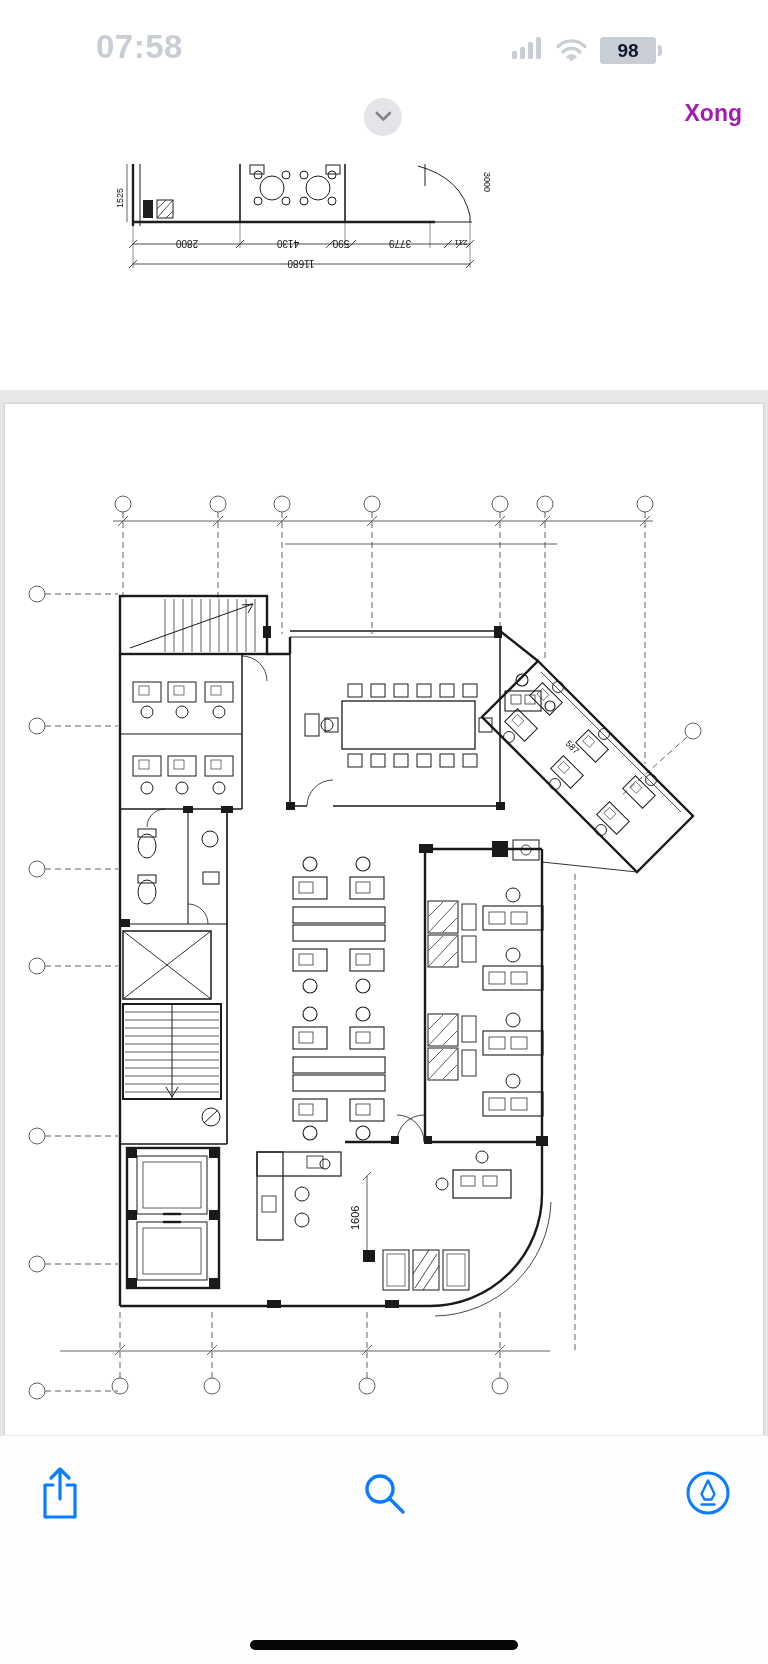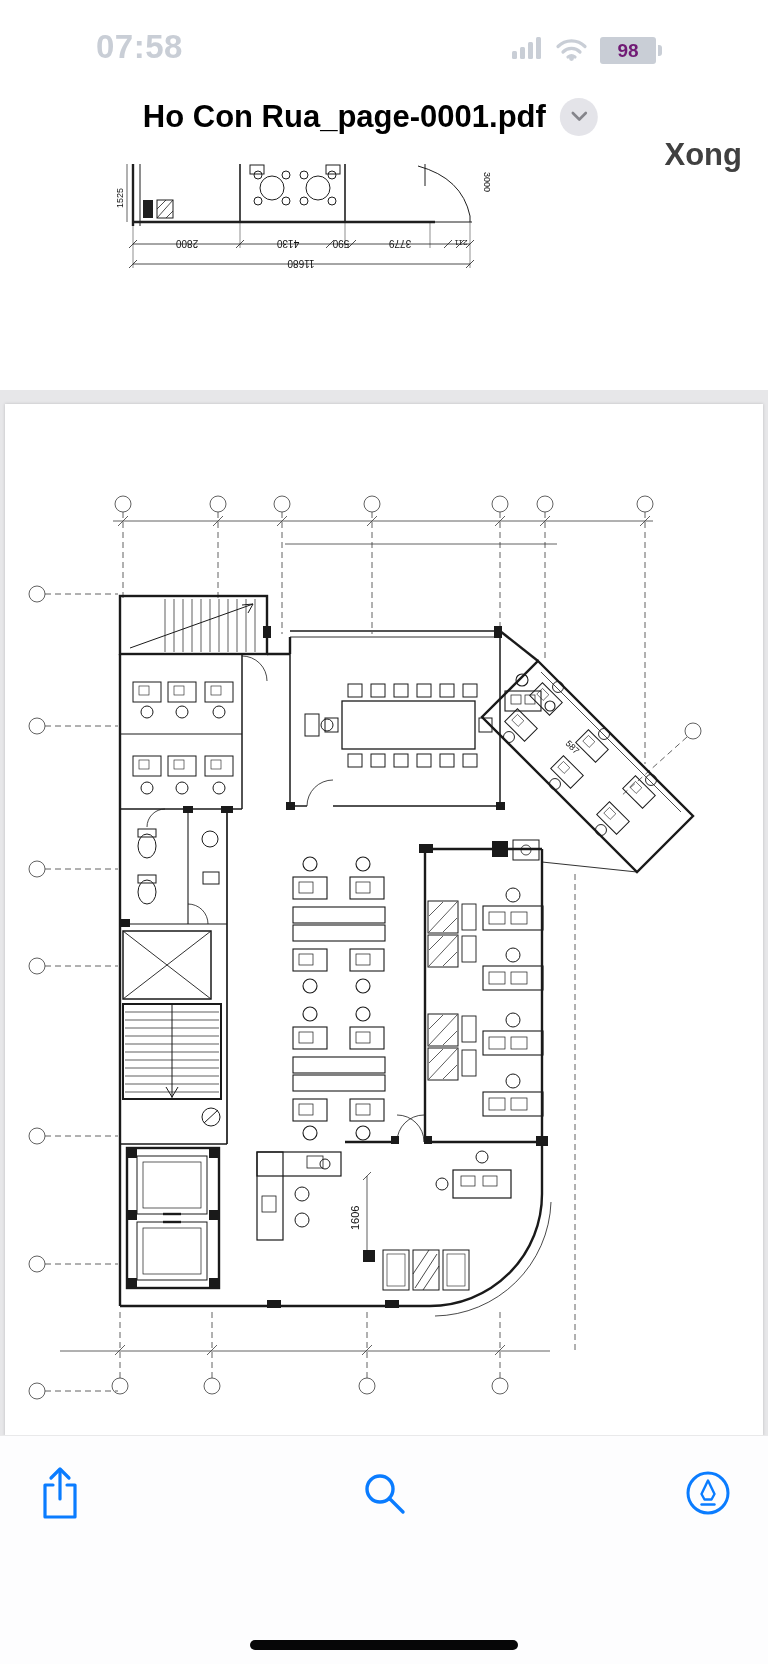--- a/index.html
+++ b/index.html
@@ -3,32 +3,32 @@
 <meta charset="utf-8">
 <style>
   html,body{margin:0;padding:0;background:#e7e7e9;}
   .screen{position:relative;width:768px;height:1664px;background:#fff;overflow:hidden;
           font-family:"Liberation Sans",sans-serif;}
 
   
   .status-bar{position:absolute;top:0;left:0;right:8px;height:92px;background:#fff;z-index:6;}
   .status-time{position:absolute;left:96px;top:28px;font-size:33px;font-weight:700;color:#c9ced6;letter-spacing:.5px;}
   .status-icons{position:absolute;right:104px;top:36px;display:flex;align-items:center;gap:12px;}
-  .battery{position:relative;width:56px;height:27px;border-radius:3px;background:#c9ced6;color:#701a75;
+  .battery{position:relative;width:56px;height:27px;border-radius:3px;background:#c9ced6;color:#0f172a;
            font-size:19px;font-weight:700;display:flex;align-items:center;justify-content:center;}
   .battery::after{content:"";position:absolute;right:-6px;top:8px;width:4px;height:11px;background:#c9ced6;border-radius:0 3px 3px 0;}
 
   
   .title-bar{position:absolute;top:92px;left:0;right:0;height:72px;background:#fff;z-index:6;}
   .title-wrap{position:absolute;left:50%;top:6px;transform:translateX(-53%);display:flex;align-items:center;gap:14px;}
   .doc-title{font-size:31px;font-weight:700;color:#000;white-space:nowrap;}
   .chevron-btn{width:38px;height:38px;border-radius:50%;background:#e4e4e9;border:none;display:flex;
                align-items:center;justify-content:center;padding:0;cursor:pointer;}
-  .done-btn{position:absolute;right:26px;top:8px;background:none;border:none;color:#404040;
-            font-size:31px;font-weight:600;font-family:inherit;padding:0;cursor:pointer;margin-top:37px;}
+  .done-btn{position:absolute;right:26px;top:8px;background:none;border:none;color:#a21caf;
+            font-size:23px;font-weight:600;font-family:inherit;padding:0;cursor:pointer;}
 
   
   .content{position:absolute;top:164px;left:0;right:0;bottom:0;background:#e7e7e9;}
   .page{position:absolute;background:#fff;}
   .page1{top:0;left:0;width:768px;height:226px;}
   .page2{top:240px;left:5px;width:758px;height:1032px;box-shadow:0 0 3px rgba(0,0,0,.18);}
   .page svg{display:block;}
   .plan text{font-family:"Liberation Sans",sans-serif;fill:#111;stroke:none;}
 
   
@@ -72,21 +72,20 @@
         </svg>
       </span>
       <span class="battery">
         <span>98</span>
       </span>
     </div>
   </div>
 
   <div class="title-bar">
     <div class="title-wrap">
-      <span class="doc-title">Ho Con Rua_page-0001.pdf</span>
       <button class="chevron-btn">
         <span>
           <svg width="17" height="11" viewBox="0 0 17 11">
             <path d="M2,2 L8.5,8.5 L15,2" stroke="#85858b" stroke-width="2.6" fill="none" stroke-linecap="round" stroke-linejoin="round"></path>
           </svg>
         </span>
       </button>
     </div>
     <button class="done-btn">Xong</button>
   </div>

